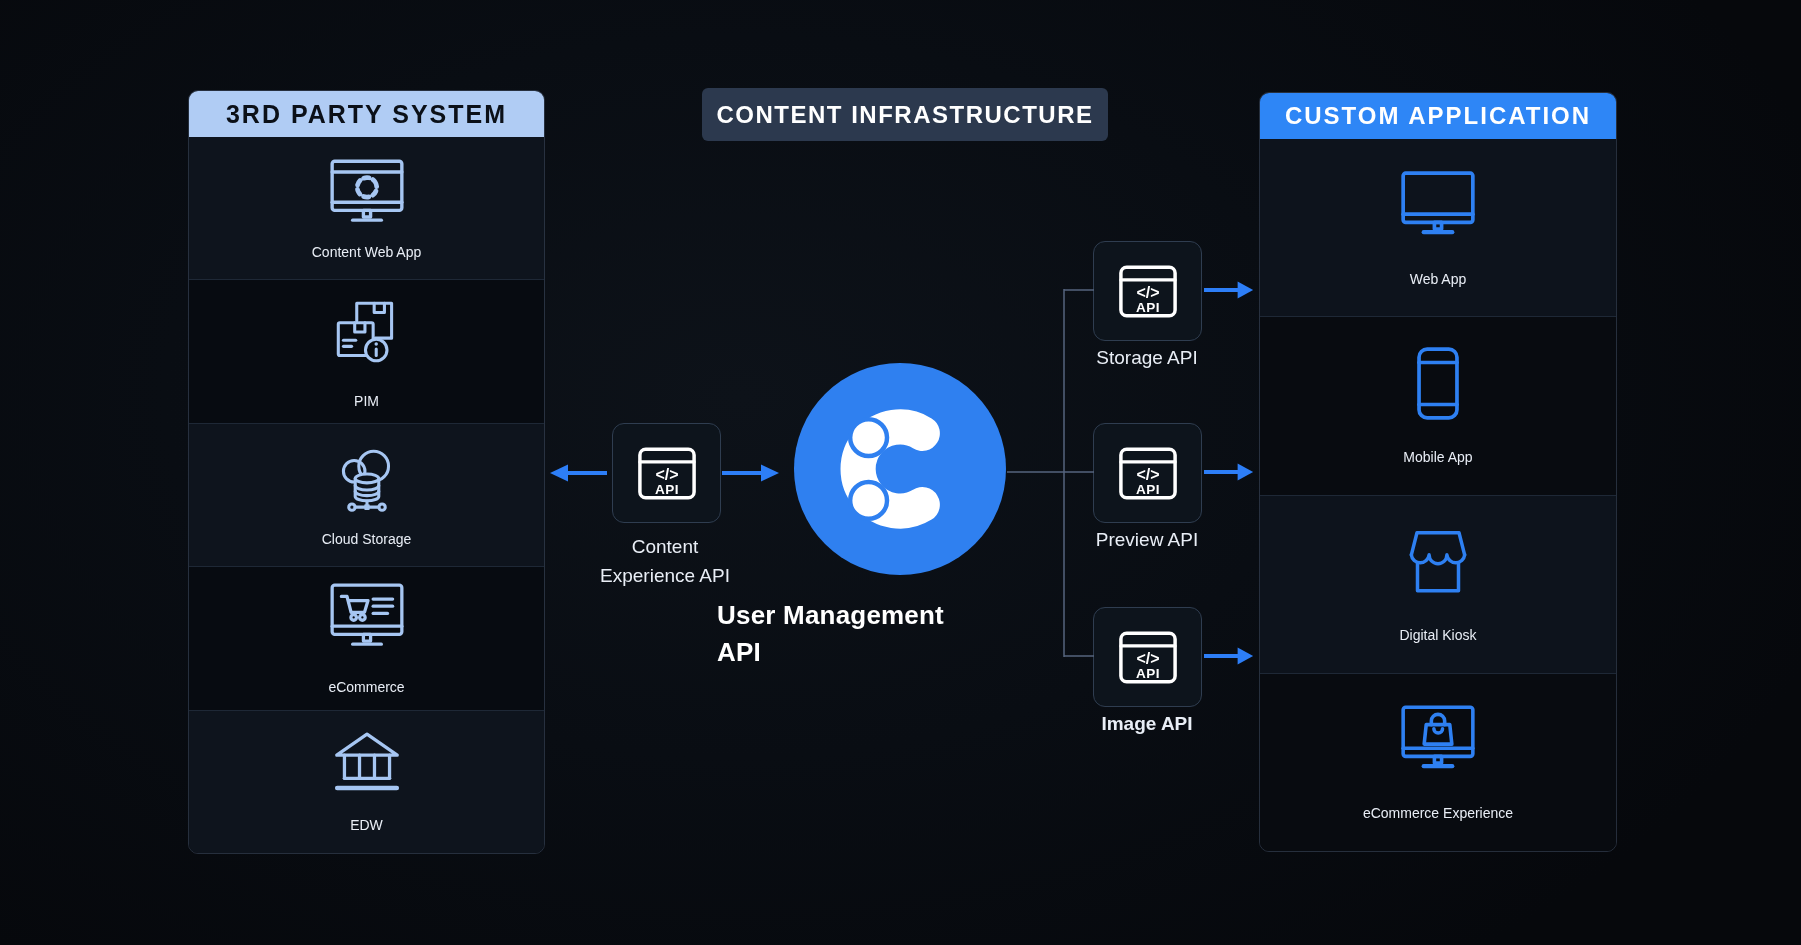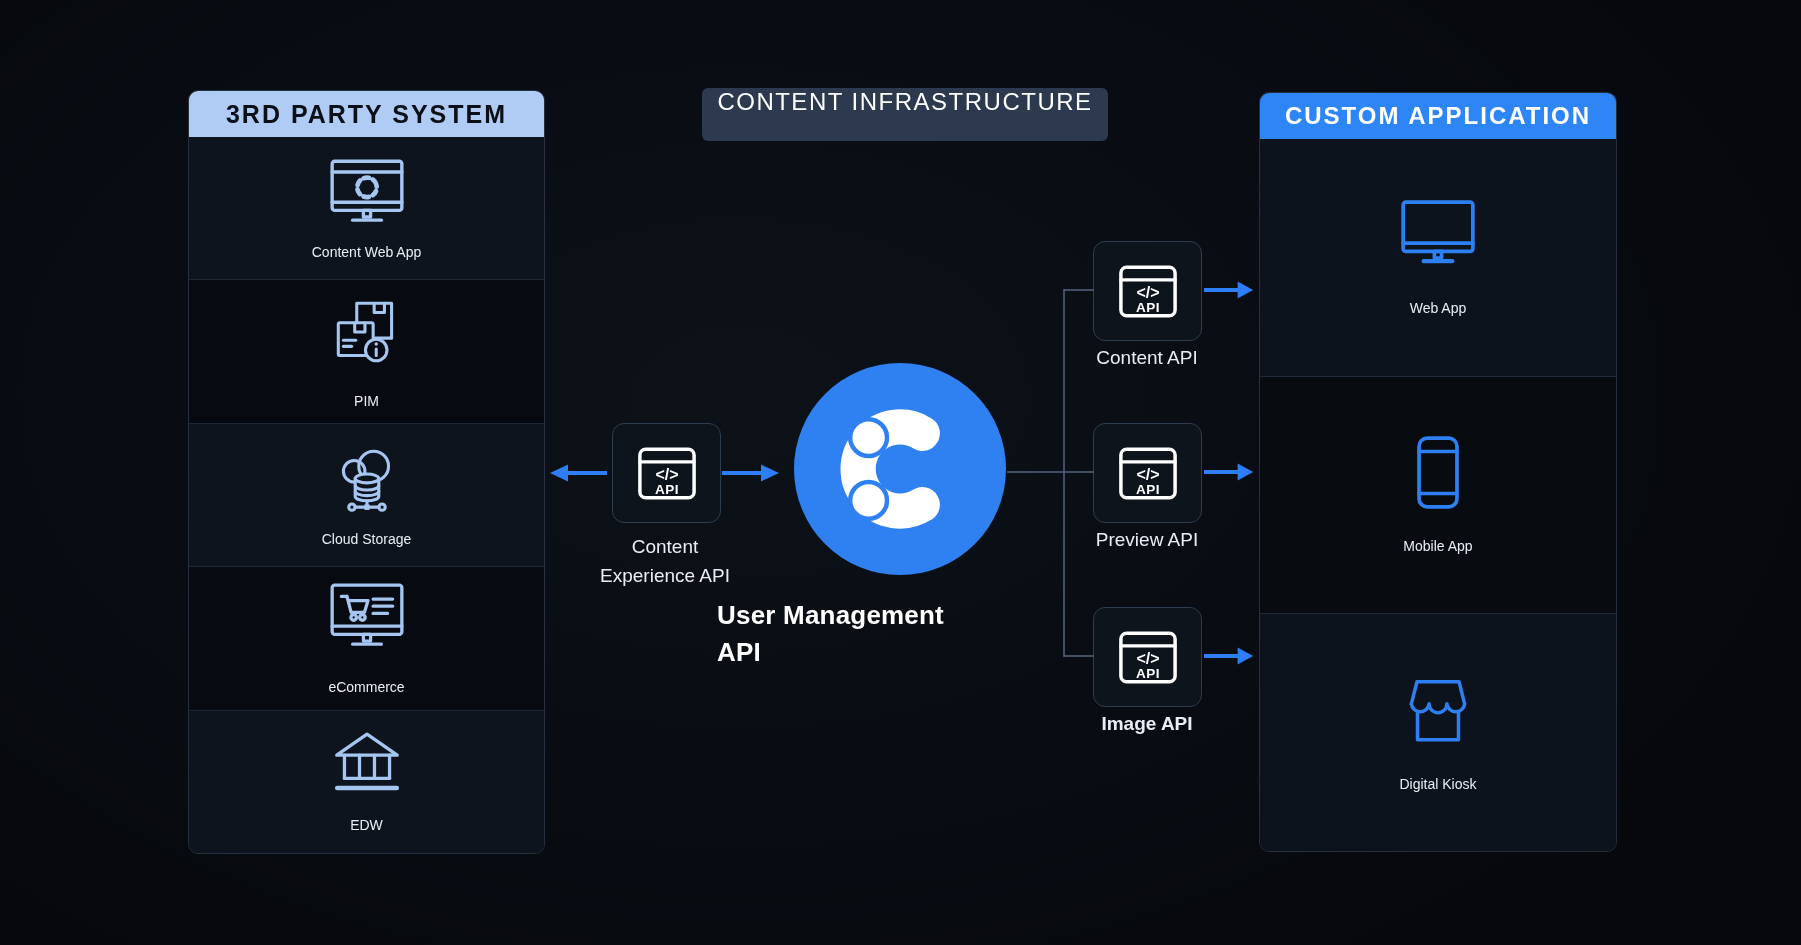--- a/index.html
+++ b/index.html
@@ -22,22 +22,22 @@
   .item{flex:1;display:flex;flex-direction:column;align-items:center;justify-content:center;gap:13px;}
   .right-panel .item{gap:28px;}
   .item + .item{border-top:1px solid #1E2836;}
   .lp-odd{background:#0E141D;} .lp-even{background:#070B11;gap:24px;}
   .rp-odd{background:#0D131C;} .rp-even{background:#080B10;}
   .item-label{font-size:14px;color:#E9EEF6;}
   .icon-light{color:#A6C6F2;} .icon-blue{color:#2E80F2;}
   .icon svg{display:block;}
   
   .center-title{position:absolute;left:702px;top:88px;width:406px;height:53px;background:#2C394E;
-    color:#FFFFFF;border-radius:6px;display:flex;justify-content:center;
-    font-weight:400;font-size:24px;letter-spacing:1.5px;}
+    color:#FFFFFF;border-radius:6px;display:flex;align-items:center;justify-content:center;
+    font-weight:700;font-size:24px;letter-spacing:1.5px;}
   .api-box{position:absolute;width:107px;height:98px;border-radius:12px;background:#0D141C;
     border:1.5px solid #2F3D50;display:flex;align-items:center;justify-content:center;color:#FFFFFF;}
   .cma-box{left:612px;top:423px;}
   .box-delivery{left:1093px;top:241px;}
   .box-preview{left:1093px;top:423px;}
   .box-image{left:1093px;top:607px;}
   .cma-label{position:absolute;left:535px;top:533px;width:260px;text-align:center;
     font-size:19px;line-height:1.5;color:#E9EEF6;}
   .api-label{position:absolute;width:200px;text-align:center;font-size:19px;color:#E9EEF6;}
   .label-delivery{left:1047px;top:347px;}
@@ -193,21 +193,21 @@
   <div class="api-box box-delivery">
     <span class="icon">
       <svg width="60" height="55" viewBox="0 0 62 56" fill="none" stroke="currentColor" stroke-width="3.6" stroke-linecap="round" stroke-linejoin="round">
         <rect x="3" y="3" width="56" height="50" rx="6"></rect>
         <line x1="3" y1="16" x2="59" y2="16" stroke-width="3.2"></line>
         <text x="31" y="35" text-anchor="middle" fill="#FFFFFF" stroke="none" font-family="Liberation Sans, sans-serif" font-size="16.5" font-weight="700">&lt;/&gt;</text>
         <text x="31" y="49.5" text-anchor="middle" fill="#FFFFFF" stroke="none" font-family="Liberation Sans, sans-serif" font-size="14" font-weight="700" letter-spacing="0.5">API</text>
       </svg>
     </span>
   </div>
-  <div class="api-label label-delivery">Content API</div>
+  <div class="api-label label-delivery">Storage API</div>
 
   <div class="api-box box-preview">
     <span class="icon">
       <svg width="60" height="55" viewBox="0 0 62 56" fill="none" stroke="currentColor" stroke-width="3.6" stroke-linecap="round" stroke-linejoin="round">
         <rect x="3" y="3" width="56" height="50" rx="6"></rect>
         <line x1="3" y1="16" x2="59" y2="16" stroke-width="3.2"></line>
         <text x="31" y="35" text-anchor="middle" fill="#FFFFFF" stroke="none" font-family="Liberation Sans, sans-serif" font-size="16.5" font-weight="700">&lt;/&gt;</text>
         <text x="31" y="49.5" text-anchor="middle" fill="#FFFFFF" stroke="none" font-family="Liberation Sans, sans-serif" font-size="14" font-weight="700" letter-spacing="0.5">API</text>
       </svg>
     </span>
@@ -295,17 +295,31 @@
         <span class="icon icon-blue">
           <svg width="82" height="74" viewBox="0 0 80 72" fill="none" stroke="currentColor" stroke-width="3.4" stroke-linecap="round" stroke-linejoin="round">
             <path d="M14 29 L19.5 7.5 H60.5 L66 29"></path>
             <path d="M14 29 a8.7 8.7 0 0 0 17.3 0 a8.7 8.7 0 0 0 17.4 0 a8.7 8.7 0 0 0 17.3 0"></path>
             <path d="M20 36.5 V64 H60 V36.5"></path>
           </svg>
         </span>
         <span class="item-label">Digital Kiosk</span>
       </div>
 
+      <div class="item rp-even">
+        <span class="icon icon-blue">
+          <svg width="82" height="74" viewBox="0 0 80 72" fill="none" stroke="currentColor" stroke-width="3.5" stroke-linecap="round" stroke-linejoin="round">
+            <rect x="6" y="4" width="68" height="48" rx="2.5"></rect>
+            <line x1="6" y1="44" x2="74" y2="44"></line>
+            <path d="M28.5 21 H51.5 L53.5 40 H26.5 Z"></path>
+            <path d="M33.5 21 v-3.5 a6.5 6.5 0 0 1 13 0 V21"></path>
+            <path d="M36 25 a4.2 4.2 0 0 0 8.4 0"></path>
+            <rect x="36.5" y="52" width="7" height="6.5"></rect>
+            <line x1="26" y1="61.5" x2="54" y2="61.5" stroke-width="4"></line>
+          </svg>
+        </span>
+        <span class="item-label">eCommerce Experience</span>
+      </div>
 
     </div>
   </section>
 
 </div>
 
 </body></html>

